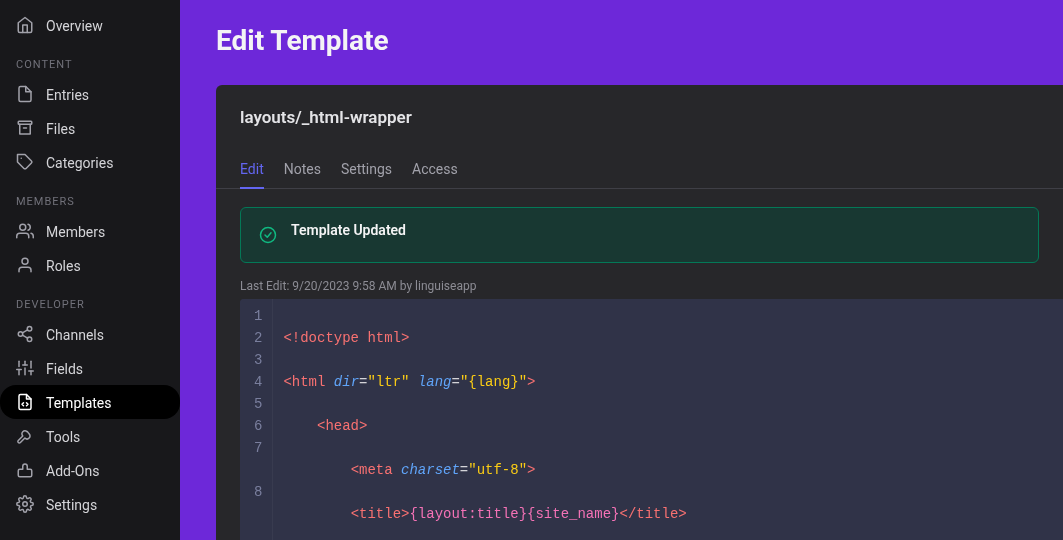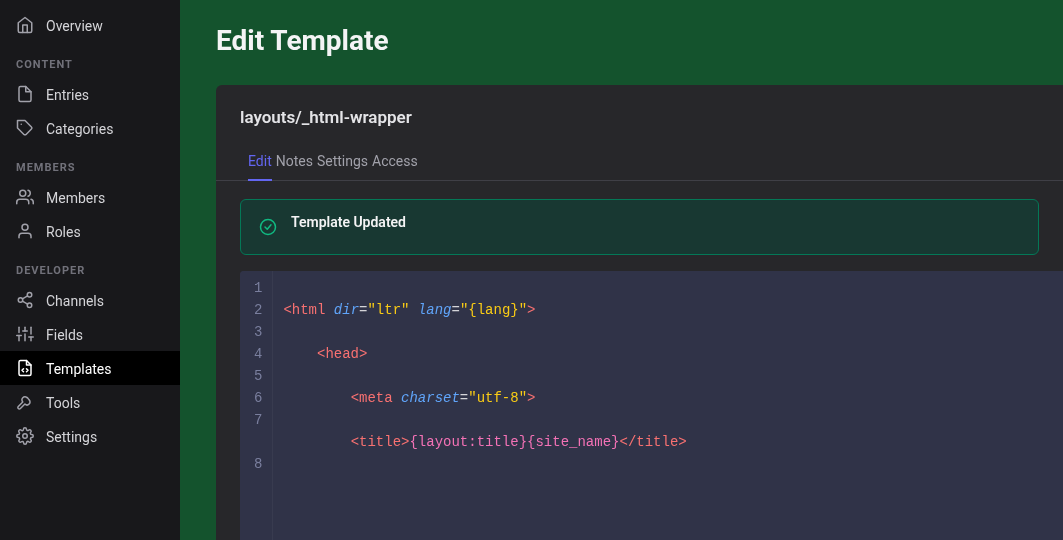--- a/index.html
+++ b/index.html
@@ -24,42 +24,43 @@
     align-items: flex-end;
     gap: 12px;
     padding: 8px 16px;
     color: #d4d4d8;
     font-size: 14px;
     cursor: pointer;
   }
   .nav-item.active {
     background: #000;
     color: #fff;
+    border-radius: 16px;
   }
   .nav-section {
     padding: 16px 16px 6px;
     font-size: 11px;
-    font-weight: 700;
+    font-weight: 400;
     letter-spacing: 1px;
     color: #71717a;
   }
   .nav-icon {
     width: 18px;
     height: 18px;
     display: inline-flex;
     align-items: center;
     justify-content: center;
     color: #a1a1aa;
     flex-shrink: 0;
   }
   .nav-item.active .nav-icon { color: #fff; }
   
   .main {
     flex: 1;
-    background: #14532d;
+    background: #6d28d9;
     padding: 24px 0 0 36px;
     overflow: hidden;
   }
   .page-title {
     font-size: 28px;
     font-weight: 700;
     color: #f4f4f5;
     margin-bottom: 28px;
   }
   .panel {
@@ -70,23 +71,24 @@
   .panel-header {
     padding: 22px 24px 18px;
   }
   .panel-title {
     font-size: 17px;
     font-weight: 600;
     color: #e4e4e7;
   }
   .tabs {
     display: flex;
-    gap: 4px;
-    padding: 0 32px;
+    gap: 20px;
+    padding: 0 24px;
     border-bottom: 1px solid #3f3f46;
+    margin-top: 8px;
   }
   .tab {
     font-size: 14px;
     color: #a1a1aa;
     padding: 8px 0 10px;
     cursor: pointer;
     border-bottom: 2px solid transparent;
     margin-bottom: -1px;
   }
   .tab.active {
@@ -176,20 +178,30 @@
       <svg width="18" height="18" viewBox="0 0 24 24" fill="none" stroke="currentColor" stroke-width="2" stroke-linecap="round" stroke-linejoin="round">
           <path d="M13 2H6a2 2 0 0 0-2 2v16a2 2 0 0 0 2 2h12a2 2 0 0 0 2-2V9z"></path>
           <polyline points="13 2 13 9 20 9"></polyline>
         </svg>
     </span>
     <span>Entries</span>
   </div>
   <div class="nav-item">
     <span class="nav-icon">
       <svg width="18" height="18" viewBox="0 0 24 24" fill="none" stroke="currentColor" stroke-width="2" stroke-linecap="round" stroke-linejoin="round">
+          <rect x="3" y="3" width="18" height="4" rx="1"></rect>
+          <path d="M5 7v13h14V7"></path>
+          <line x1="10" y1="12" x2="14" y2="12"></line>
+        </svg>
+    </span>
+    <span>Files</span>
+  </div>
+  <div class="nav-item">
+    <span class="nav-icon">
+      <svg width="18" height="18" viewBox="0 0 24 24" fill="none" stroke="currentColor" stroke-width="2" stroke-linecap="round" stroke-linejoin="round">
           <path d="M20.59 13.41l-7.17 7.17a2 2 0 0 1-2.83 0L2 12V2h10l8.59 8.59a2 2 0 0 1 0 2.82z"></path>
           <line x1="7" y1="7" x2="7.01" y2="7"></line>
         </svg>
     </span>
     <span>Categories</span>
   </div>
 
   <div class="nav-section">MEMBERS</div>
 
   <div class="nav-item">
@@ -254,20 +266,28 @@
     </span>
     <span>Templates</span>
   </div>
   <div class="nav-item">
     <span class="nav-icon">
       <svg width="18" height="18" viewBox="0 0 24 24" fill="none" stroke="currentColor" stroke-width="2" stroke-linecap="round" stroke-linejoin="round">
           <path d="M14.7 6.3a4 4 0 0 0-5.66 5.66l-6 6a2 2 0 1 0 2.83 2.83l6-6a4 4 0 0 0 5.66-5.66L15 6l-.3.3z"></path>
         </svg>
     </span>
     <span>Tools</span>
+  </div>
+  <div class="nav-item">
+    <span class="nav-icon">
+      <svg width="18" height="18" viewBox="0 0 24 24" fill="none" stroke="currentColor" stroke-width="2" stroke-linecap="round" stroke-linejoin="round">
+          <path d="M19 11h-4V7a3 3 0 0 0-6 0v4H5a2 2 0 0 0-2 2v6a2 2 0 0 0 2 2h14a2 2 0 0 0 2-2v-6a2 2 0 0 0-2-2z"></path>
+        </svg>
+    </span>
+    <span>Add-Ons</span>
   </div>
   <div class="nav-item">
     <span class="nav-icon">
       <svg width="18" height="18" viewBox="0 0 24 24" fill="none" stroke="currentColor" stroke-width="2" stroke-linecap="round" stroke-linejoin="round">
           <circle cx="12" cy="12" r="3"></circle>
           <path d="M19.4 15a1.65 1.65 0 0 0 .33 1.82l.06.06a2 2 0 1 1-2.83 2.83l-.06-.06a1.65 1.65 0 0 0-1.82-.33 1.65 1.65 0 0 0-1 1.51V21a2 2 0 1 1-4 0v-.09a1.65 1.65 0 0 0-1-1.51 1.65 1.65 0 0 0-1.82.33l-.06.06a2 2 0 1 1-2.83-2.83l.06-.06a1.65 1.65 0 0 0 .33-1.82 1.65 1.65 0 0 0-1.51-1H3a2 2 0 1 1 0-4h.09a1.65 1.65 0 0 0 1.51-1 1.65 1.65 0 0 0-.33-1.82l-.06-.06a2 2 0 1 1 2.83-2.83l.06.06a1.65 1.65 0 0 0 1.82.33h0a1.65 1.65 0 0 0 1-1.51V3a2 2 0 1 1 4 0v.09a1.65 1.65 0 0 0 1 1.51h0a1.65 1.65 0 0 0 1.82-.33l.06-.06a2 2 0 1 1 2.83 2.83l-.06.06a1.65 1.65 0 0 0-.33 1.82v0a1.65 1.65 0 0 0 1.51 1H21a2 2 0 1 1 0 4h-.09a1.65 1.65 0 0 0-1.51 1z"></path>
         </svg>
     </span>
     <span>Settings</span>
   </div>
@@ -293,34 +313,36 @@
         <svg width="18" height="18" viewBox="0 0 24 24" fill="none" stroke="currentColor" stroke-width="2" stroke-linecap="round" stroke-linejoin="round">
             <circle cx="12" cy="12" r="10"></circle>
             <polyline points="8 12 11 15 16 9"></polyline>
           </svg>
       </span>
       <div>
         <div class="alert-title">Template Updated</div>
       </div>
     </div>
 
+    <div class="last-edit">Last Edit: 9/20/2023 9:58 AM by linguiseapp</div>
 
     <div class="editor">
       <div class="gutter">
         <div>1</div>
         <div>2</div>
         <div>3</div>
         <div>4</div>
         <div>5</div>
         <div>6</div>
         <div>7</div>
         <div style="height:22px"></div>
         <div>8</div>
       </div>
       <div class="code">
+<span class="line"><span class="t-tag">&lt;!doctype html&gt;</span></span>
 <span class="line"><span class="t-tag">&lt;html </span><span class="t-attr">dir</span><span class="t-plain">=</span><span class="t-str">"ltr"</span><span class="t-attr"> lang</span><span class="t-plain">=</span><span class="t-str">"{lang}"</span><span class="t-tag">&gt;</span></span>
 <span class="line">    <span class="t-tag">&lt;head&gt;</span></span>
 <span class="line">        <span class="t-tag">&lt;meta </span><span class="t-attr">charset</span><span class="t-plain">=</span><span class="t-str">"utf-8"</span><span class="t-tag">&gt;</span></span>
 <span class="line">        <span class="t-tag">&lt;title&gt;</span><span class="t-var">{layout:title}{site_name}</span><span class="t-tag">&lt;/title&gt;</span></span>
 
 
 
 
       </div>
     </div>

